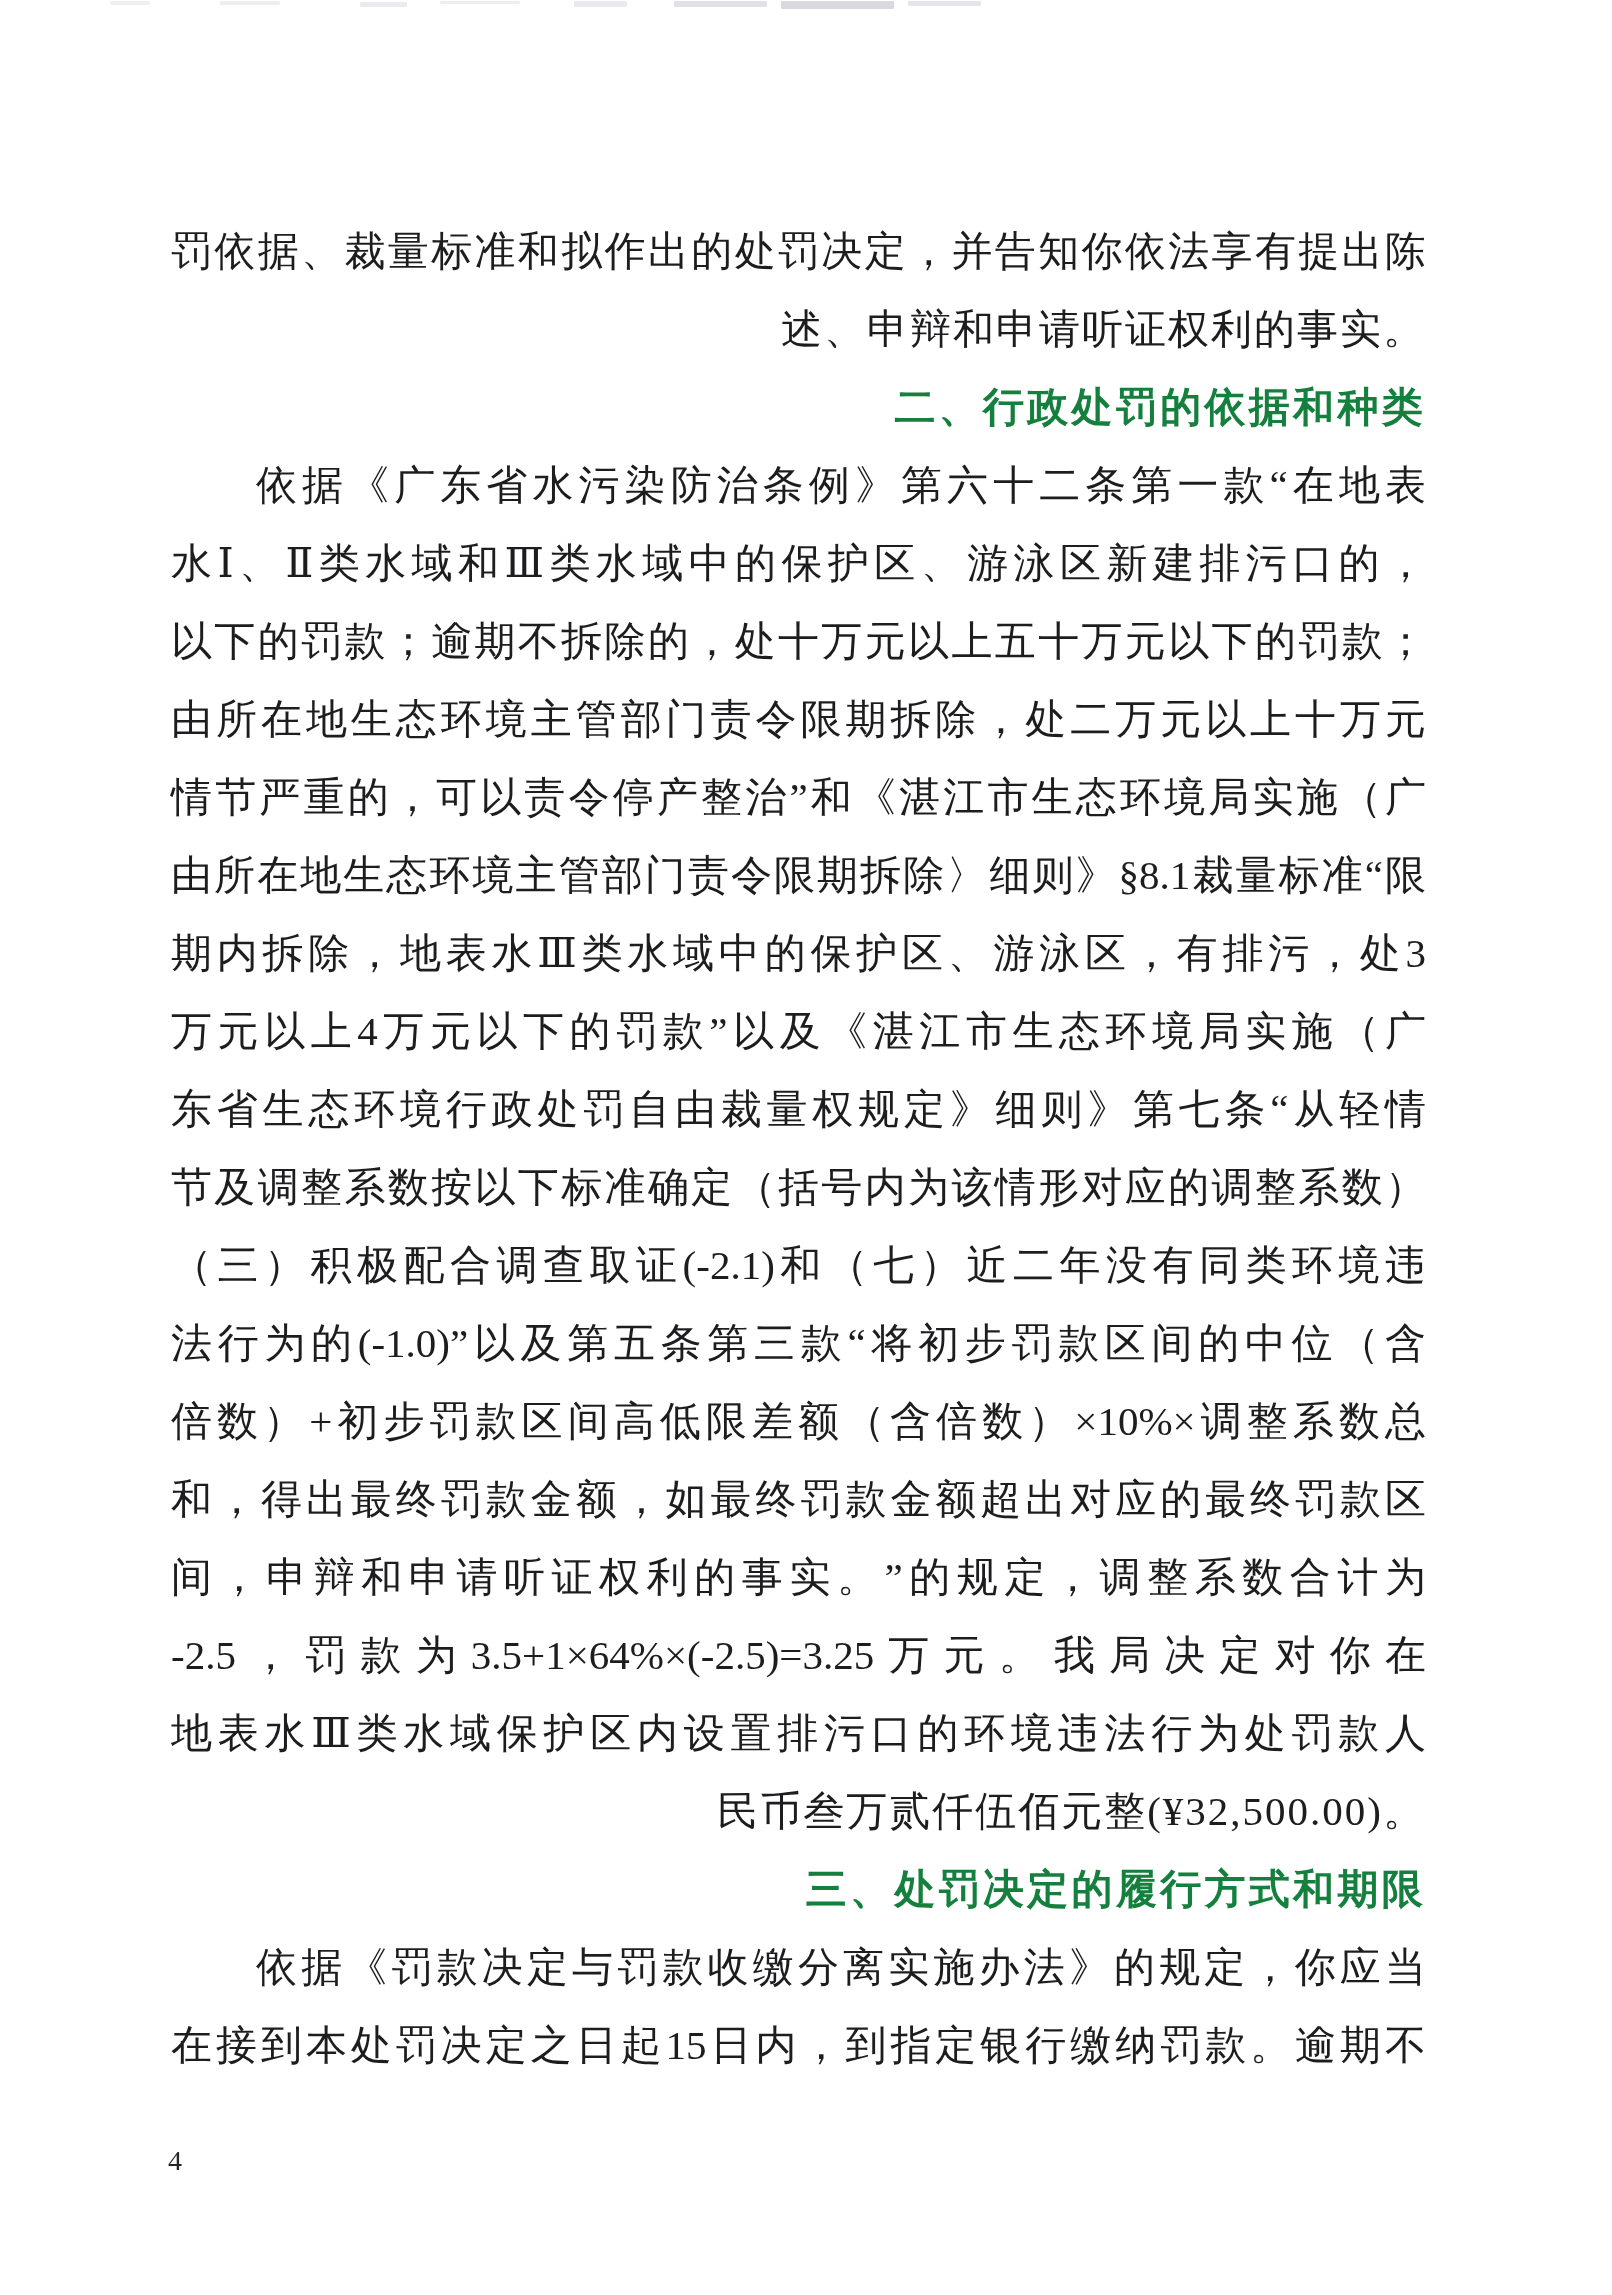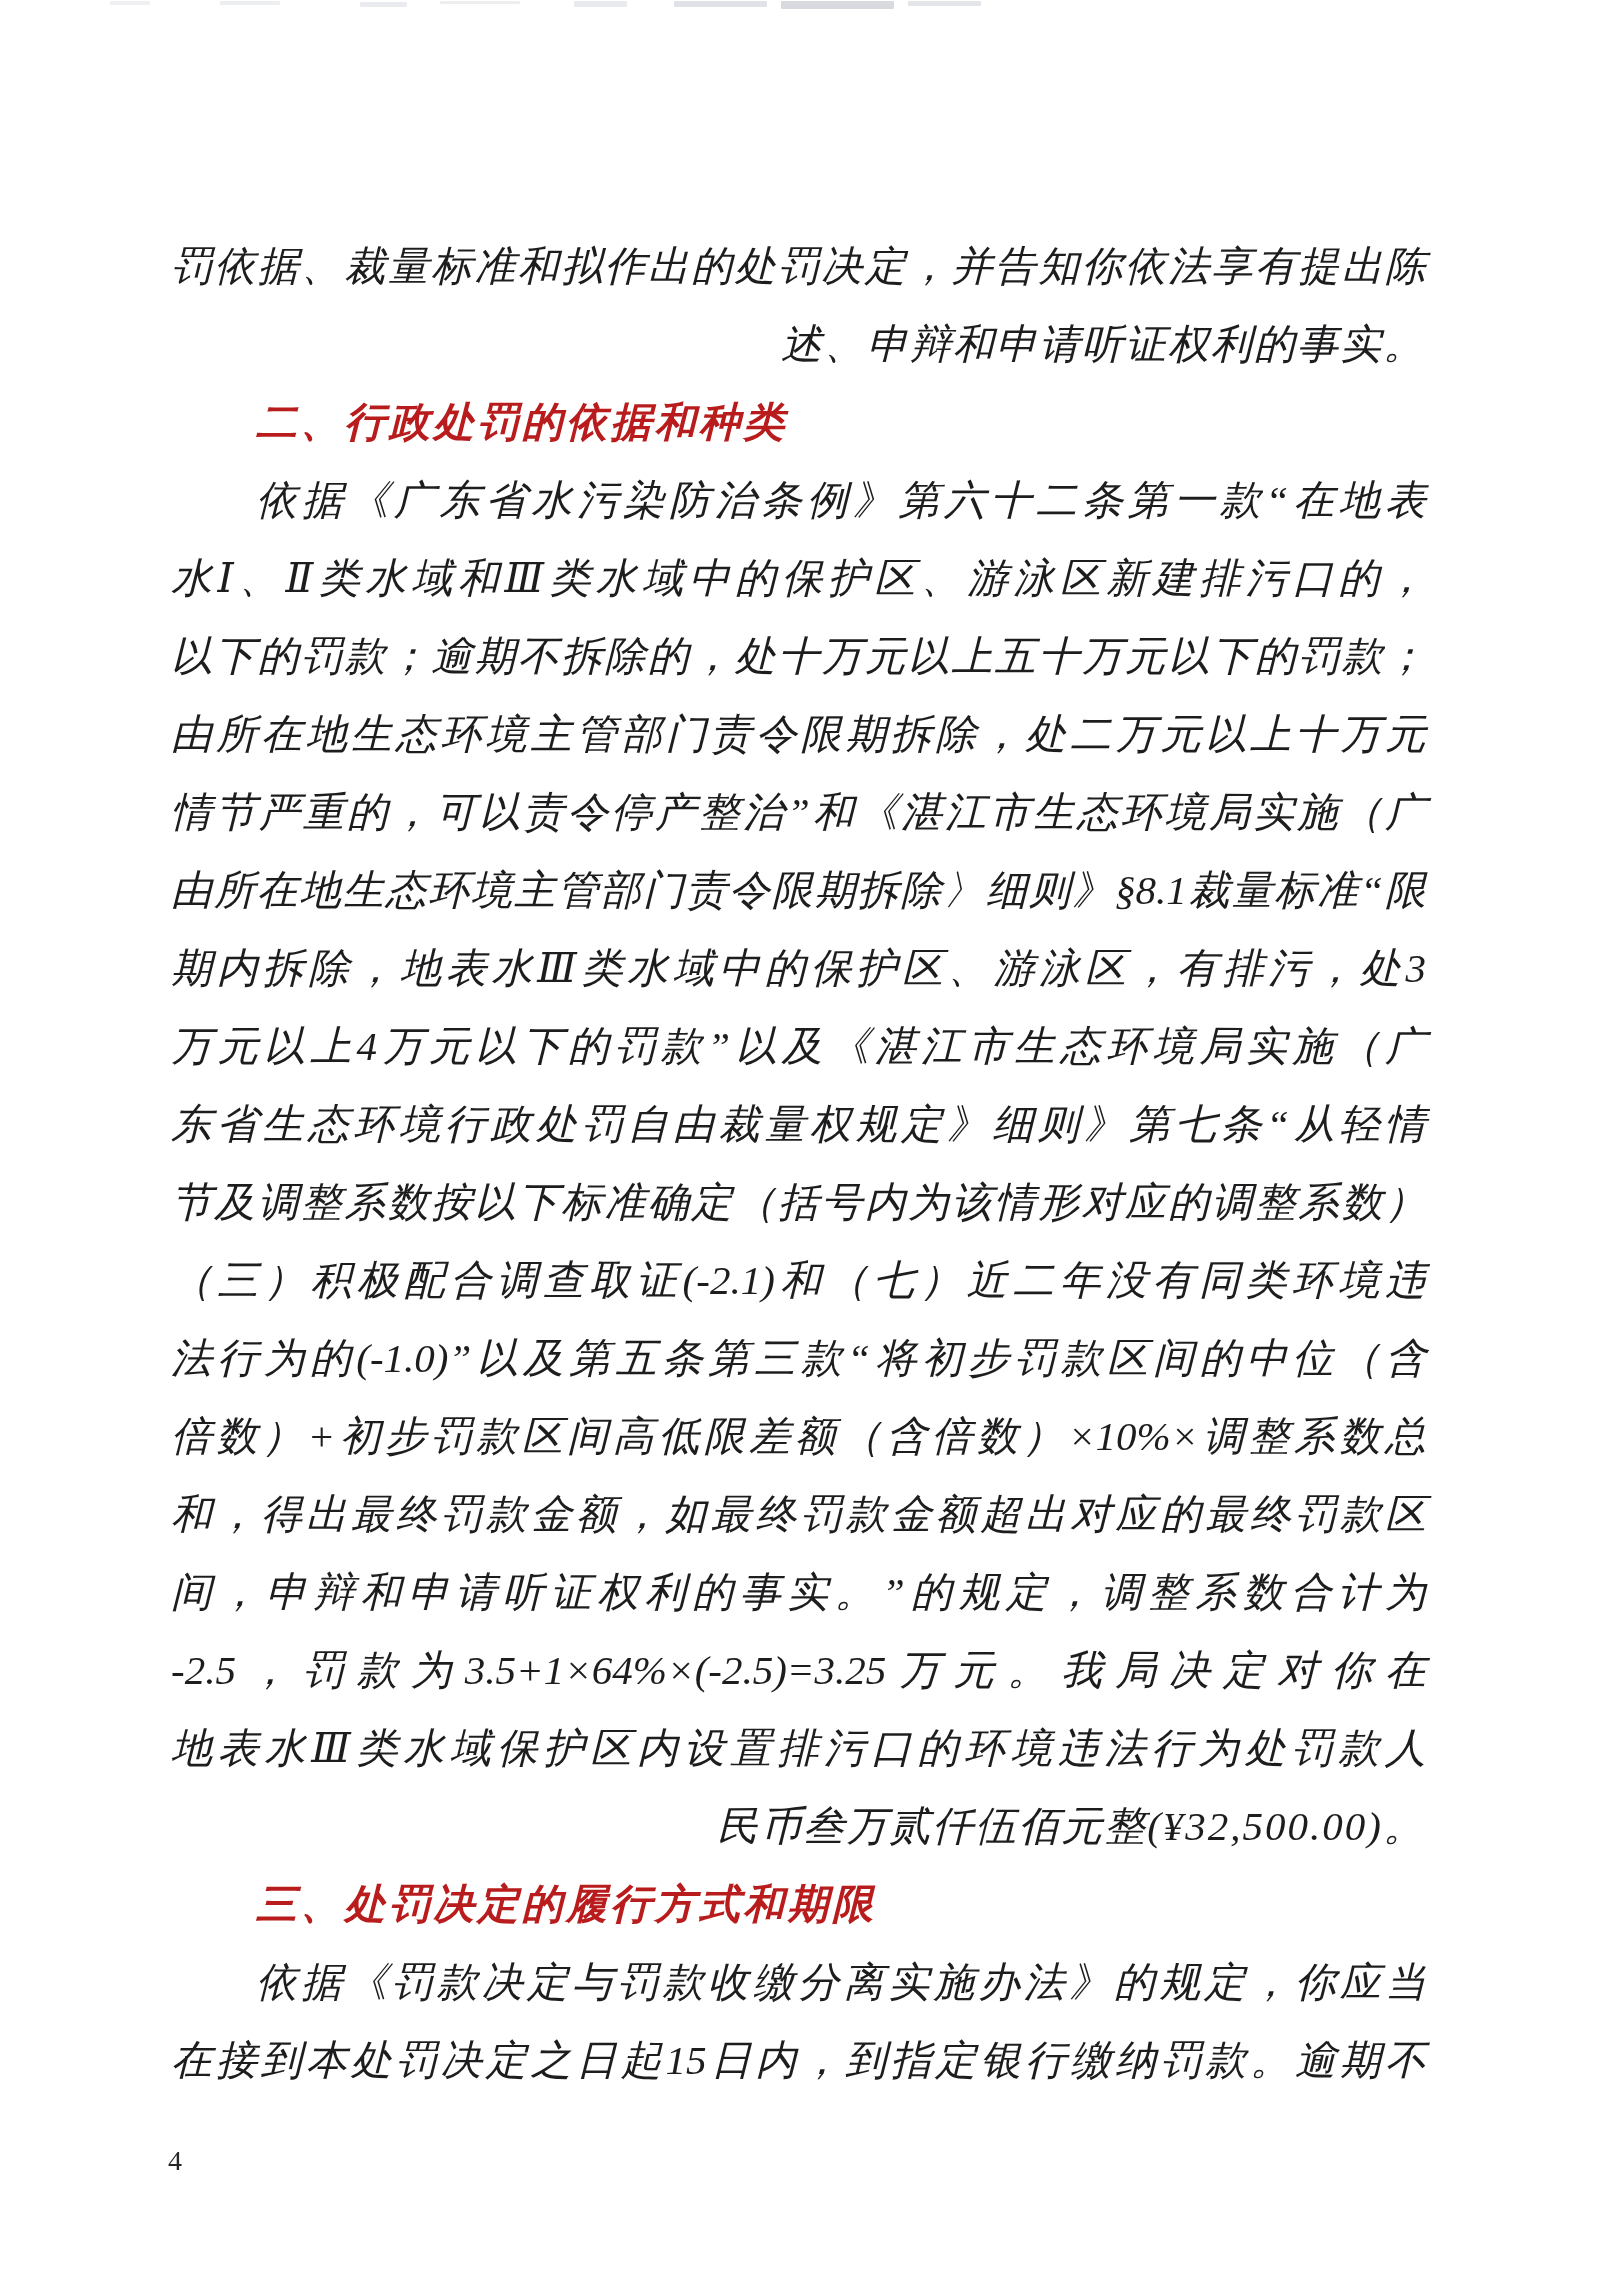--- a/index.html
+++ b/index.html
@@ -6,21 +6,21 @@
   .page{
     position:relative;
     width:1612px;height:2295px;
     background:#ffffff;
     overflow:hidden;
     font-family:"Liberation Serif","DejaVu Serif",serif;
     color:#1d1d1f;
   }
   .textblock{
     position:absolute;
-    left:171px;top:227px;width:1255px;font-style:italic;
+    left:171px;top:212px;width:1255px;
   }
   .line{
     height:78px;
     line-height:78px;
     font-size:41px;
     color:#1d1d1f;
   }
   
   .jf{
     text-align:justify;
@@ -33,22 +33,23 @@
     letter-spacing:2px;
     white-space:nowrap;
   }
   
   .indent{ text-indent:85px; }
   
   .heading{
     font-family:"DejaVu Sans","Liberation Sans",sans-serif;
     font-weight:700;
     letter-spacing:3.3px;
-    color:#b91c1c;
+    color:#15803d;
     white-space:nowrap;
+    text-align:right;
   }
   .pageno{
     position:absolute;
     left:168px;top:2142px;
     font-size:28px;line-height:37px;
     color:#26262a;
   }
   
   .noise{
     position:absolute;

